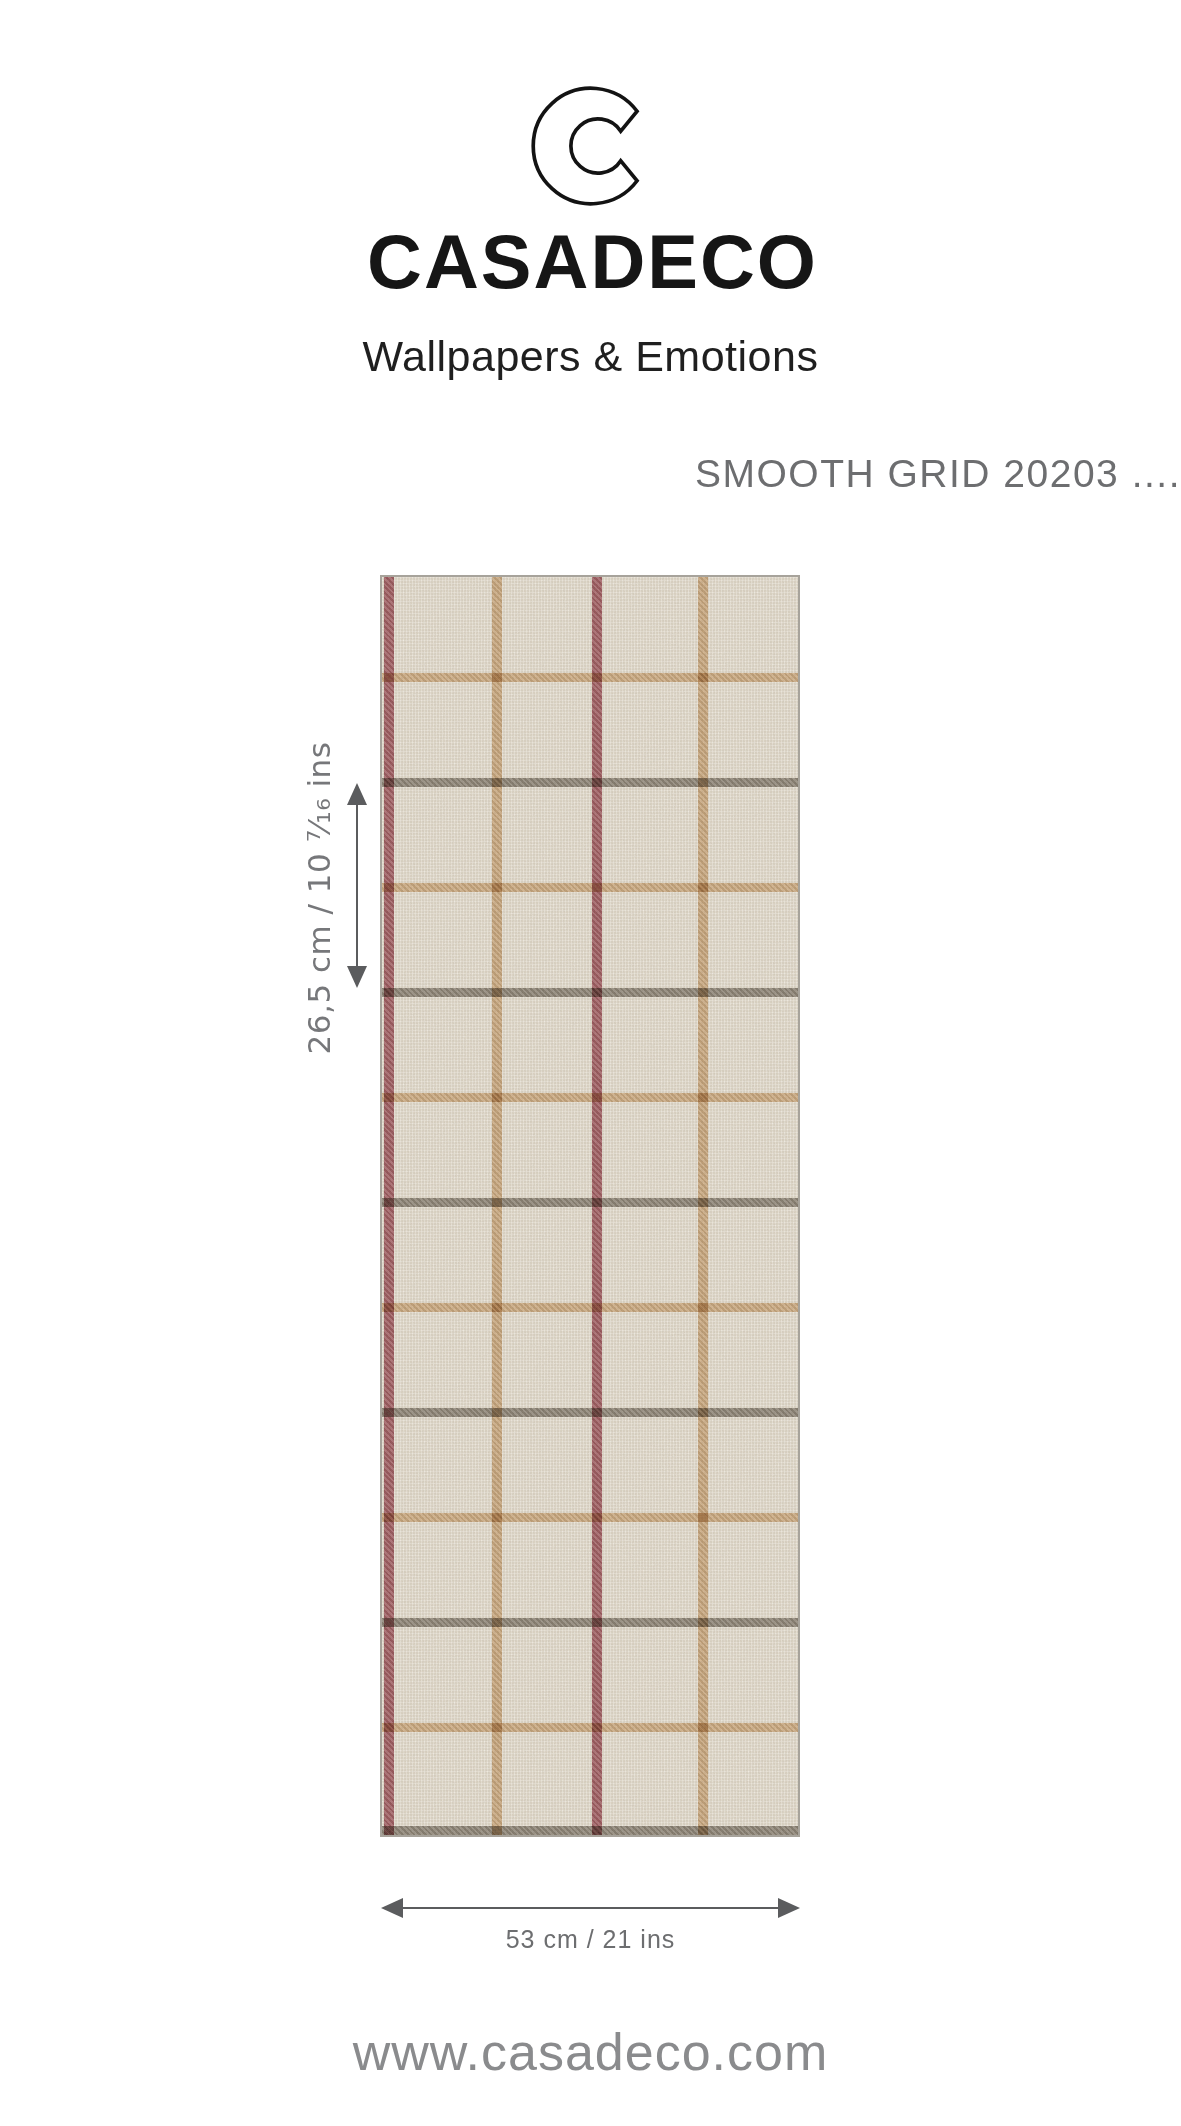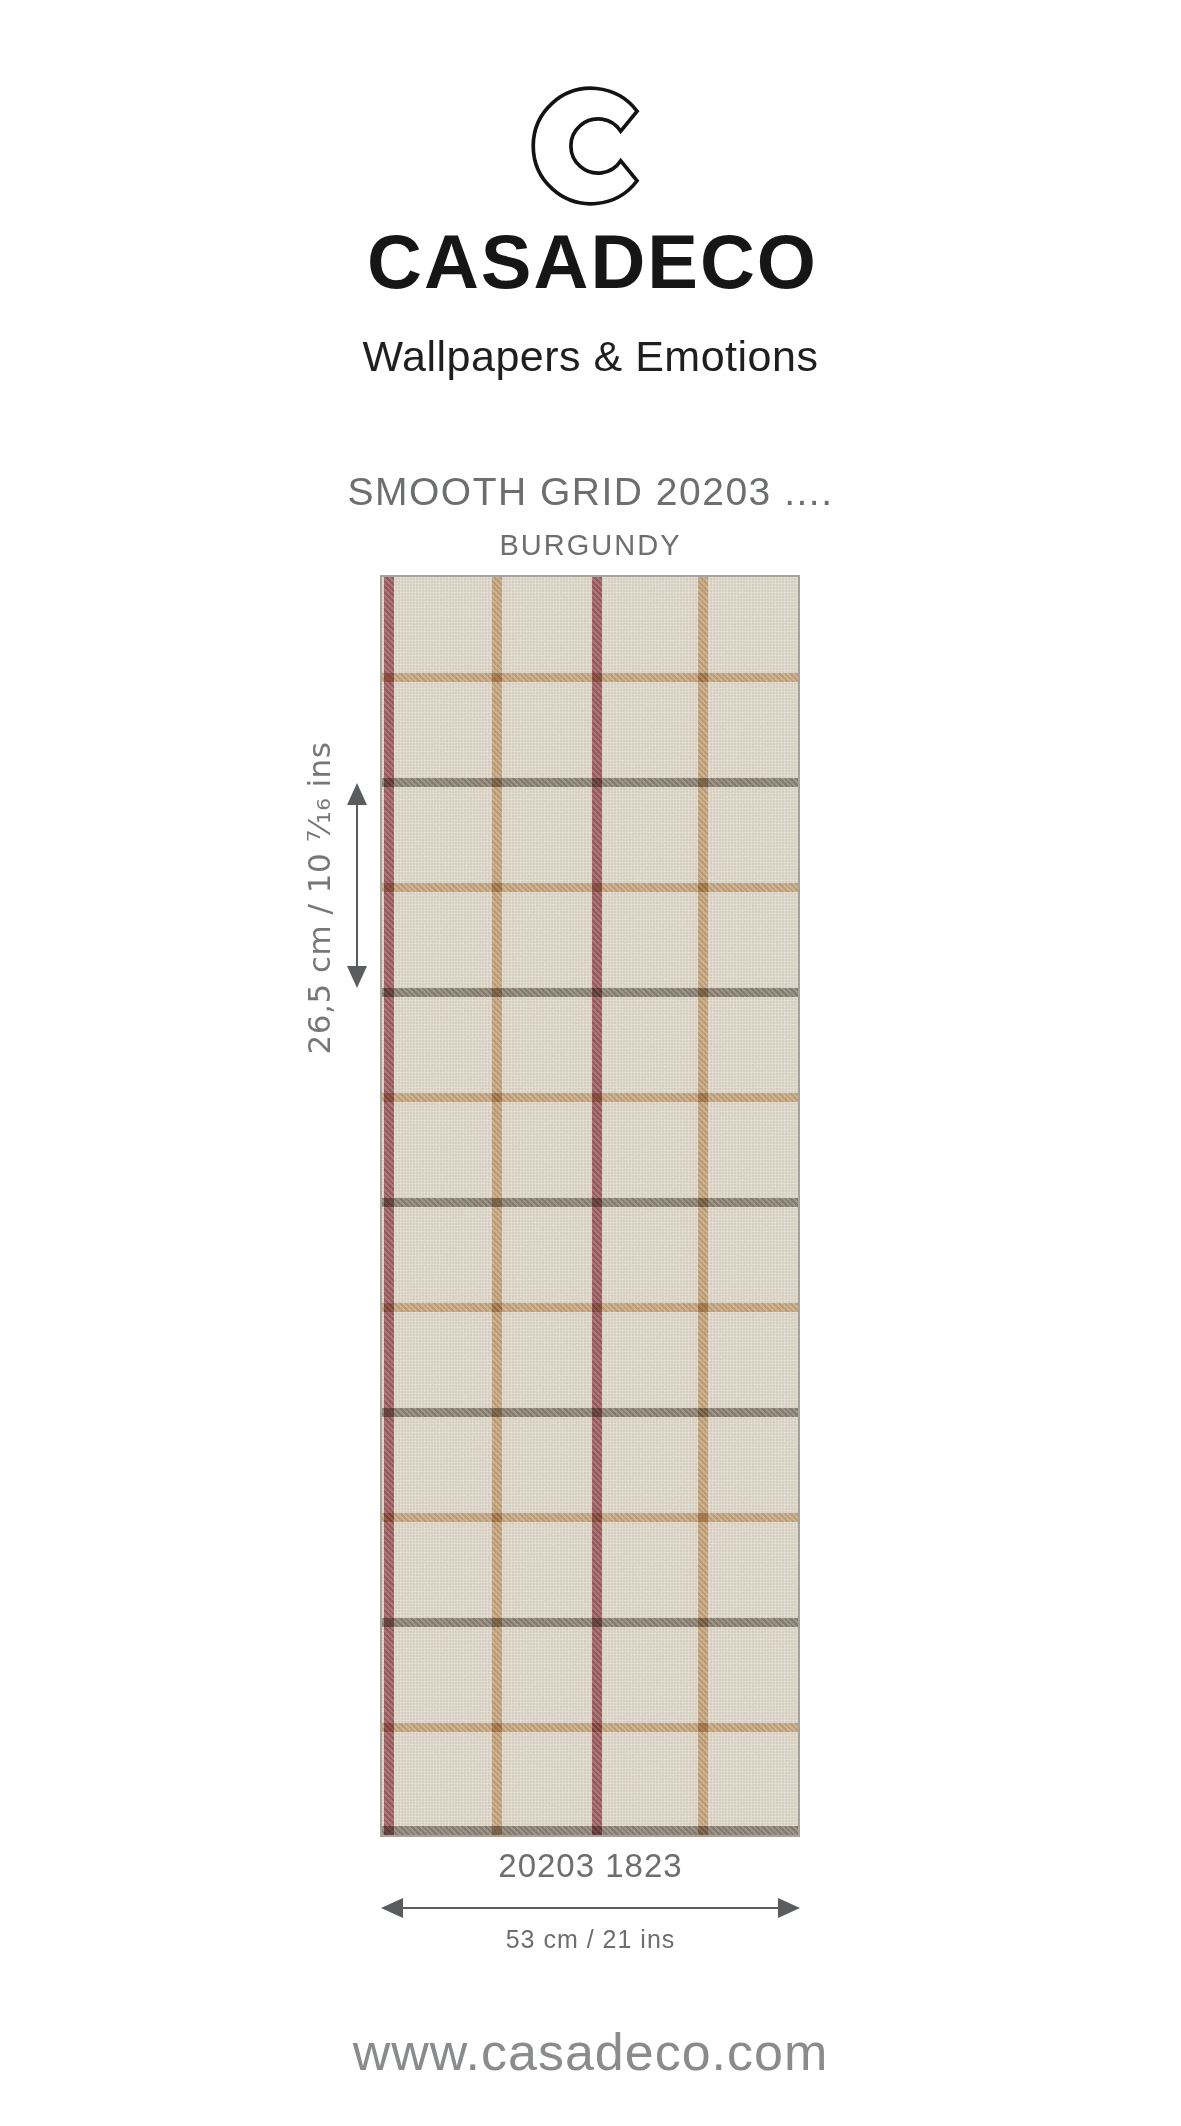--- a/index.html
+++ b/index.html
@@ -23,22 +23,22 @@
   .brand-tagline{
     position:absolute;left:0;right:0;top:311px;
     text-align:center;
     font-size:43px;font-weight:400;letter-spacing:0.5px;
     color:#1f1f1f;
     line-height:48px;
     margin-top:21px;
   }
   
   .product-title{
-    position:absolute;left:0;right:0;top:470px;
-    text-align:center;
+    position:absolute;left:0;right:0;top:452px;
+    text-align:right;
     font-size:39px;letter-spacing:1.5px;
     color:var(--text-gray);
     line-height:44px;
   }
   .product-colorway{
     position:absolute;left:0;right:0;top:528px;
     text-align:center;
     font-size:29px;letter-spacing:2px;
     color:var(--text-gray);
     line-height:34px;
@@ -109,21 +109,20 @@
 <div class="page">
 
   <svg class="logo" viewBox="0 0 160 160" xmlns="http://www.w3.org/2000/svg" aria-hidden="true">
     <path d="M 132.7 40.3 A 66 66 0 1 0 132.7 119.7 L 114.0 96.9 A 31 31 0 1 1 114.0 63.1 Z" fill="#ffffff" stroke="#131313" stroke-width="4.2" stroke-linejoin="miter"></path>
   </svg>
 
   <div class="brand-name">CASADECO</div>
   <div class="brand-tagline">Wallpapers &amp; Emotions</div>
 
   <div class="product-title">SMOOTH GRID 20203 ....</div>
-  <div class="product-colorway">BURGUNDY</div>
 
   <div class="swatch">
     <div class="swatch-pattern">
       <div class="weave"></div>
 
       <div class="stripe v" style="left: 2px; width: 10px; background-color: rgb(163, 88, 95);"></div>
         <div class="stripe v" style="left: 110px; width: 10px; background-color: rgb(210, 173, 128);"></div>
         <div class="stripe v" style="left: 210px; width: 10px; background-color: rgb(163, 88, 95);"></div>
         <div class="stripe v" style="left: 316px; width: 10px; background-color: rgb(210, 173, 128);"></div>
         <div class="stripe h" style="top: 96px; height: 9px; background-color: rgb(212, 175, 130);"></div>
@@ -148,21 +147,20 @@
     </div>
   </div>
 
   <div class="dim-v-label">26,5 cm / 10 ⁷⁄₁₆ ins</div>
   <div class="dim-v-arrow">
     <span class="head up"></span>
     <span class="shaft"></span>
     <span class="head down"></span>
   </div>
 
-  <div class="product-code">20203 1823</div>
   <div class="dim-h-arrow">
     <span class="head left"></span>
     <span class="shaft"></span>
     <span class="head right"></span>
   </div>
   <div class="dim-h-label">53 cm / 21 ins</div>
 
   <div class="website">www.casadeco.com</div>
 
 </div>

